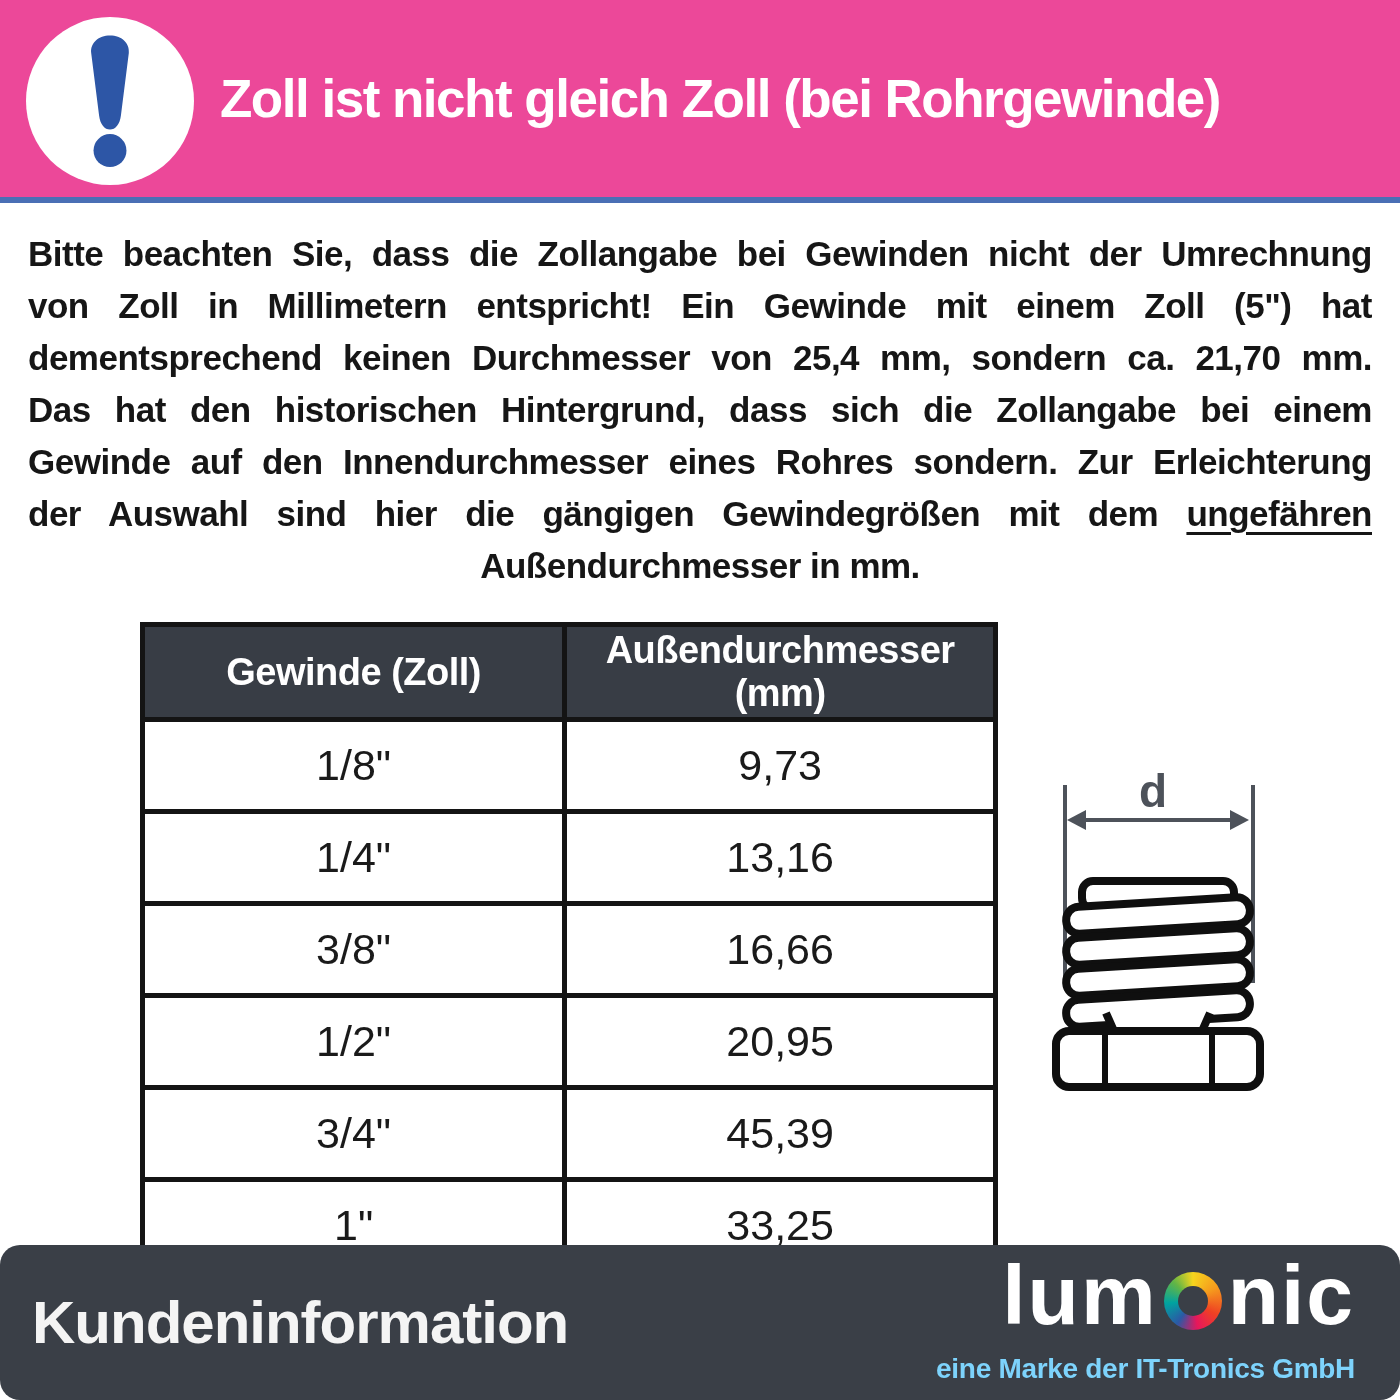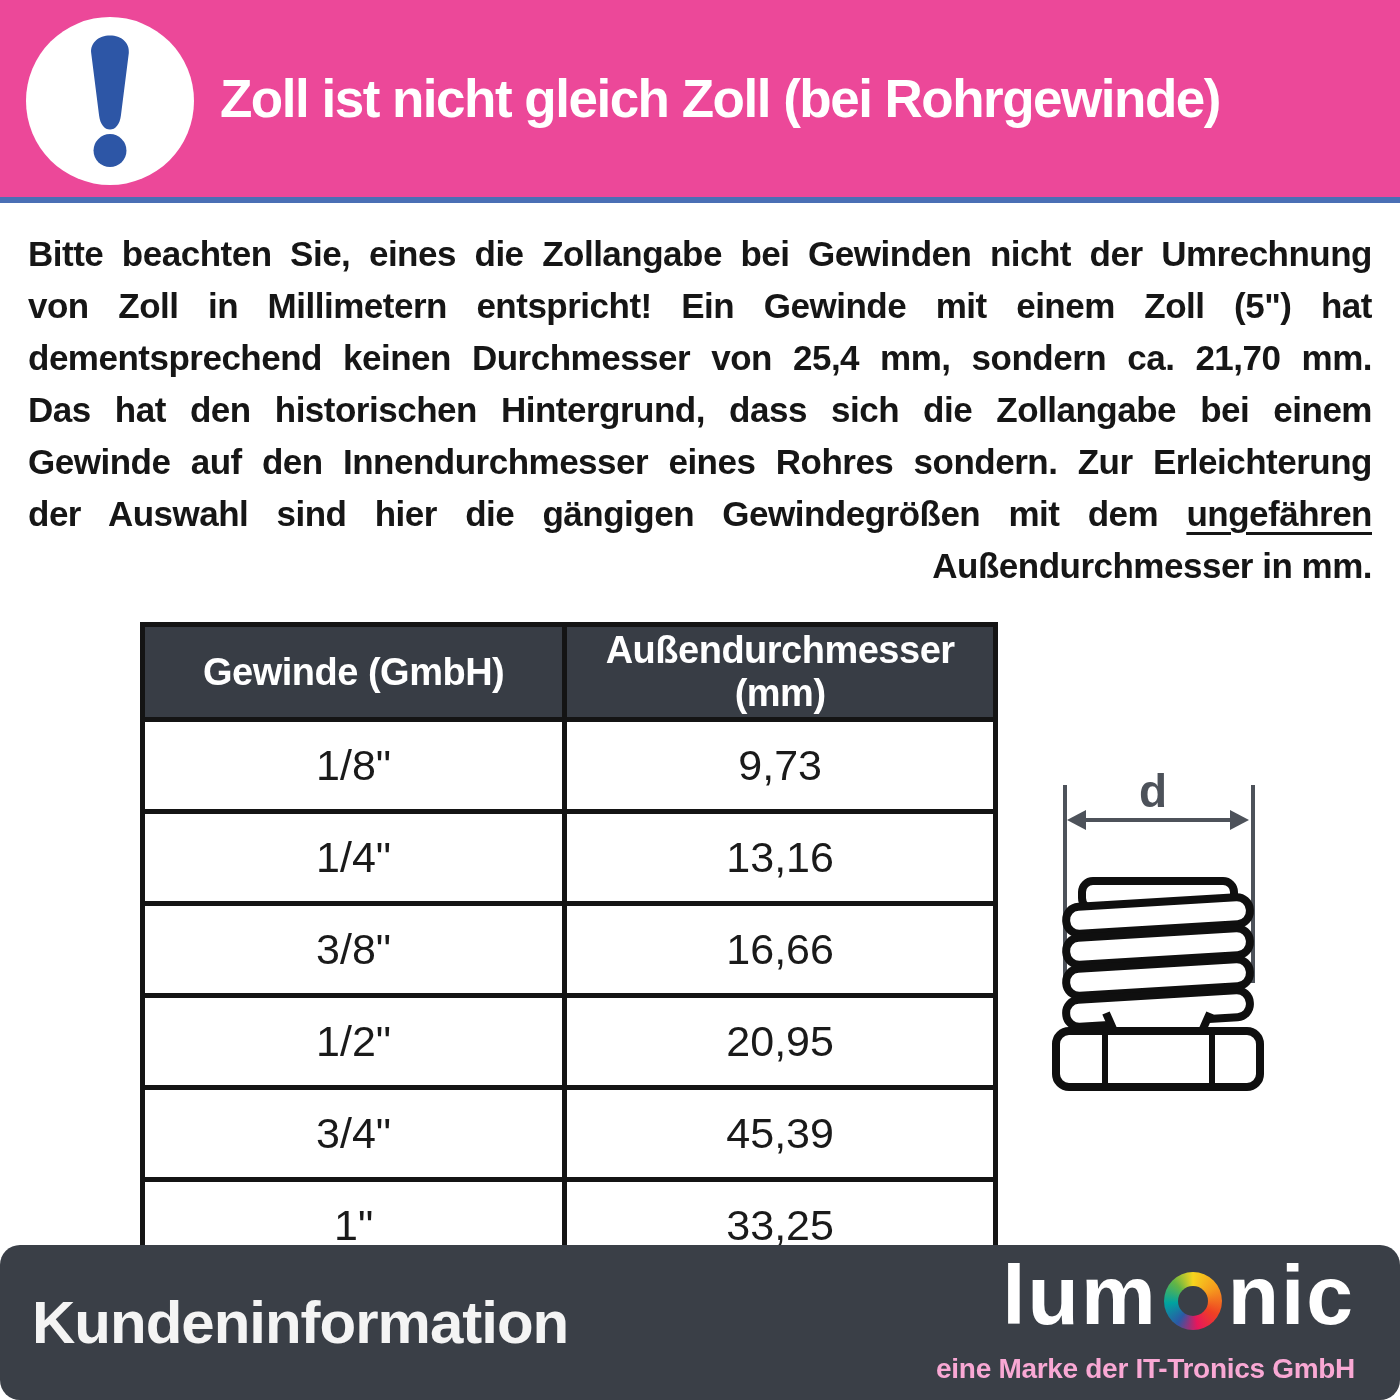--- a/index.html
+++ b/index.html
@@ -20,21 +20,21 @@
   .header-title{
     position:absolute;left:220px;top:0;height:197px;display:flex;align-items:center;
     color:#ffffff;font-size:53px;font-weight:700;letter-spacing:-1.5px;white-space:nowrap;
   }
   
   .intro{
     position:absolute;left:28px;top:228px;width:1344px;
     font-size:35px;font-weight:700;color:#161616;line-height:52px;letter-spacing:-0.5px;
   }
   .intro .jline{text-align:justify;text-align-last:justify;}
-  .intro .lline{text-align:right;}
+  .intro .lline{text-align:center;}
   .uline{text-decoration:underline;text-decoration-thickness:3px;text-underline-offset:6px;}
   
   .spec-table{
     position:absolute;left:140px;top:622px;width:858px;border-collapse:collapse;
   }
   .spec-table th,.spec-table td{border:5px solid #141414;text-align:center;vertical-align:middle;}
   .spec-table th{
     background:#383d45;color:#ffffff;font-size:38px;font-weight:700;height:88px;letter-spacing:-0.5px;
   }
   .spec-table td{background:#ffffff;color:#1a1a1a;font-size:43px;font-weight:400;height:85px;}
@@ -55,51 +55,51 @@
   .logo-row{display:flex;align-items:baseline;color:#ffffff;font-size:84px;font-weight:700;letter-spacing:2px;line-height:84px;}
   .logo-ring{
     position:relative;display:inline-block;width:58px;height:58px;border-radius:50%;
     margin:0 6px;transform:translateY(6px);
     background:conic-gradient(#f7d51e,#f59a1d 60deg,#ef4123 120deg,#e6175c 170deg,#2b59a5 215deg,#00a3a0 265deg,#63b545 315deg,#f7d51e 360deg);
   }
   .logo-ring::after{
     content:"";position:absolute;left:14px;top:14px;width:30px;height:30px;border-radius:50%;
     background:#3a3f47;
   }
-  .logo-tagline{color:#f9a8d4;font-size:28px;font-weight:700;margin-top:4px;letter-spacing:-0.3px;}
+  .logo-tagline{color:#7dd3fc;font-size:28px;font-weight:700;margin-top:4px;letter-spacing:-0.3px;}
 </style>
 </head>
 <body>
 
 <div class="page">
 
   <div class="header" style="background: #ec4899;">
     <div class="icon-circle">
       <svg width="168" height="168" viewBox="0 0 100 100" aria-hidden="true">
         <path fill="#2d56a6" d="M50 11c6.8 0 11.8 4.4 11.2 10.4l-4.7 37.2c-.6 5.2-3.3 8.4-6.5 8.4s-5.9-3.2-6.5-8.4l-4.7-37.2C38.2 15.4 43.2 11 50 11z"></path>
         <circle fill="#2d56a6" cx="50" cy="79.5" r="9.8"></circle>
       </svg>
     </div>
     <div class="header-title">Zoll ist nicht gleich Zoll (bei Rohrgewinde)</div>
   </div>
 
   <div class="intro">
-    <div class="jline">Bitte beachten Sie, eines die Zollangabe bei Gewinden nicht der Umrechnung</div>
+    <div class="jline">Bitte beachten Sie, dass die Zollangabe bei Gewinden nicht der Umrechnung</div>
     <div class="jline">von Zoll in Millimetern entspricht! Ein Gewinde mit einem Zoll (5") hat</div>
     <div class="jline">dementsprechend keinen Durchmesser von 25,4 mm, sondern ca. 21,70 mm.</div>
     <div class="jline">Das hat den historischen Hintergrund, dass sich die Zollangabe bei einem</div>
     <div class="jline">Gewinde auf den Innendurchmesser eines Rohres sondern. Zur Erleichterung</div>
     <div class="jline"><span>der Auswahl sind hier die gängigen Gewindegrößen mit dem </span><span class="uline">ungefähren</span></div>
     <div class="lline">Außendurchmesser in mm.</div>
   </div>
 
   <table class="spec-table">
     <thead>
       <tr>
-        <th class="col-thread" style="background: rgb(56, 61, 69);">Gewinde (GmbH)</th>
+        <th class="col-thread" style="background: rgb(56, 61, 69);">Gewinde (Zoll)</th>
         <th style="background: rgb(56, 61, 69);">Außendurchmesser (mm)</th>
       </tr>
     </thead>
     <tbody>
       <tr>
         <td>1/8"</td>
         <td>9,73</td>
       </tr>
       <tr>
         <td>1/4"</td>

